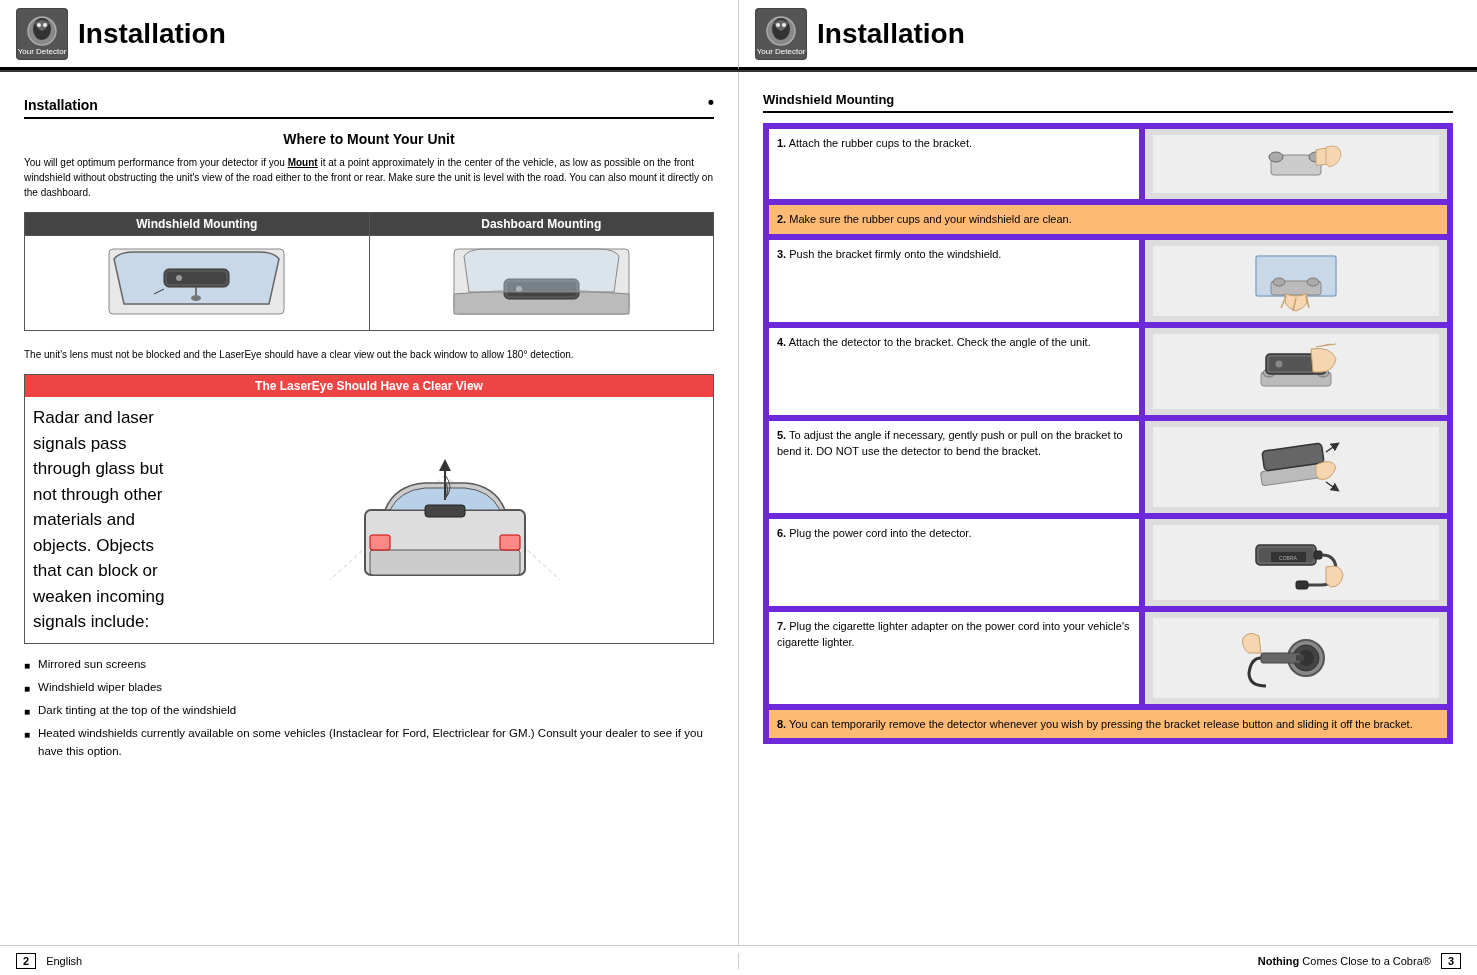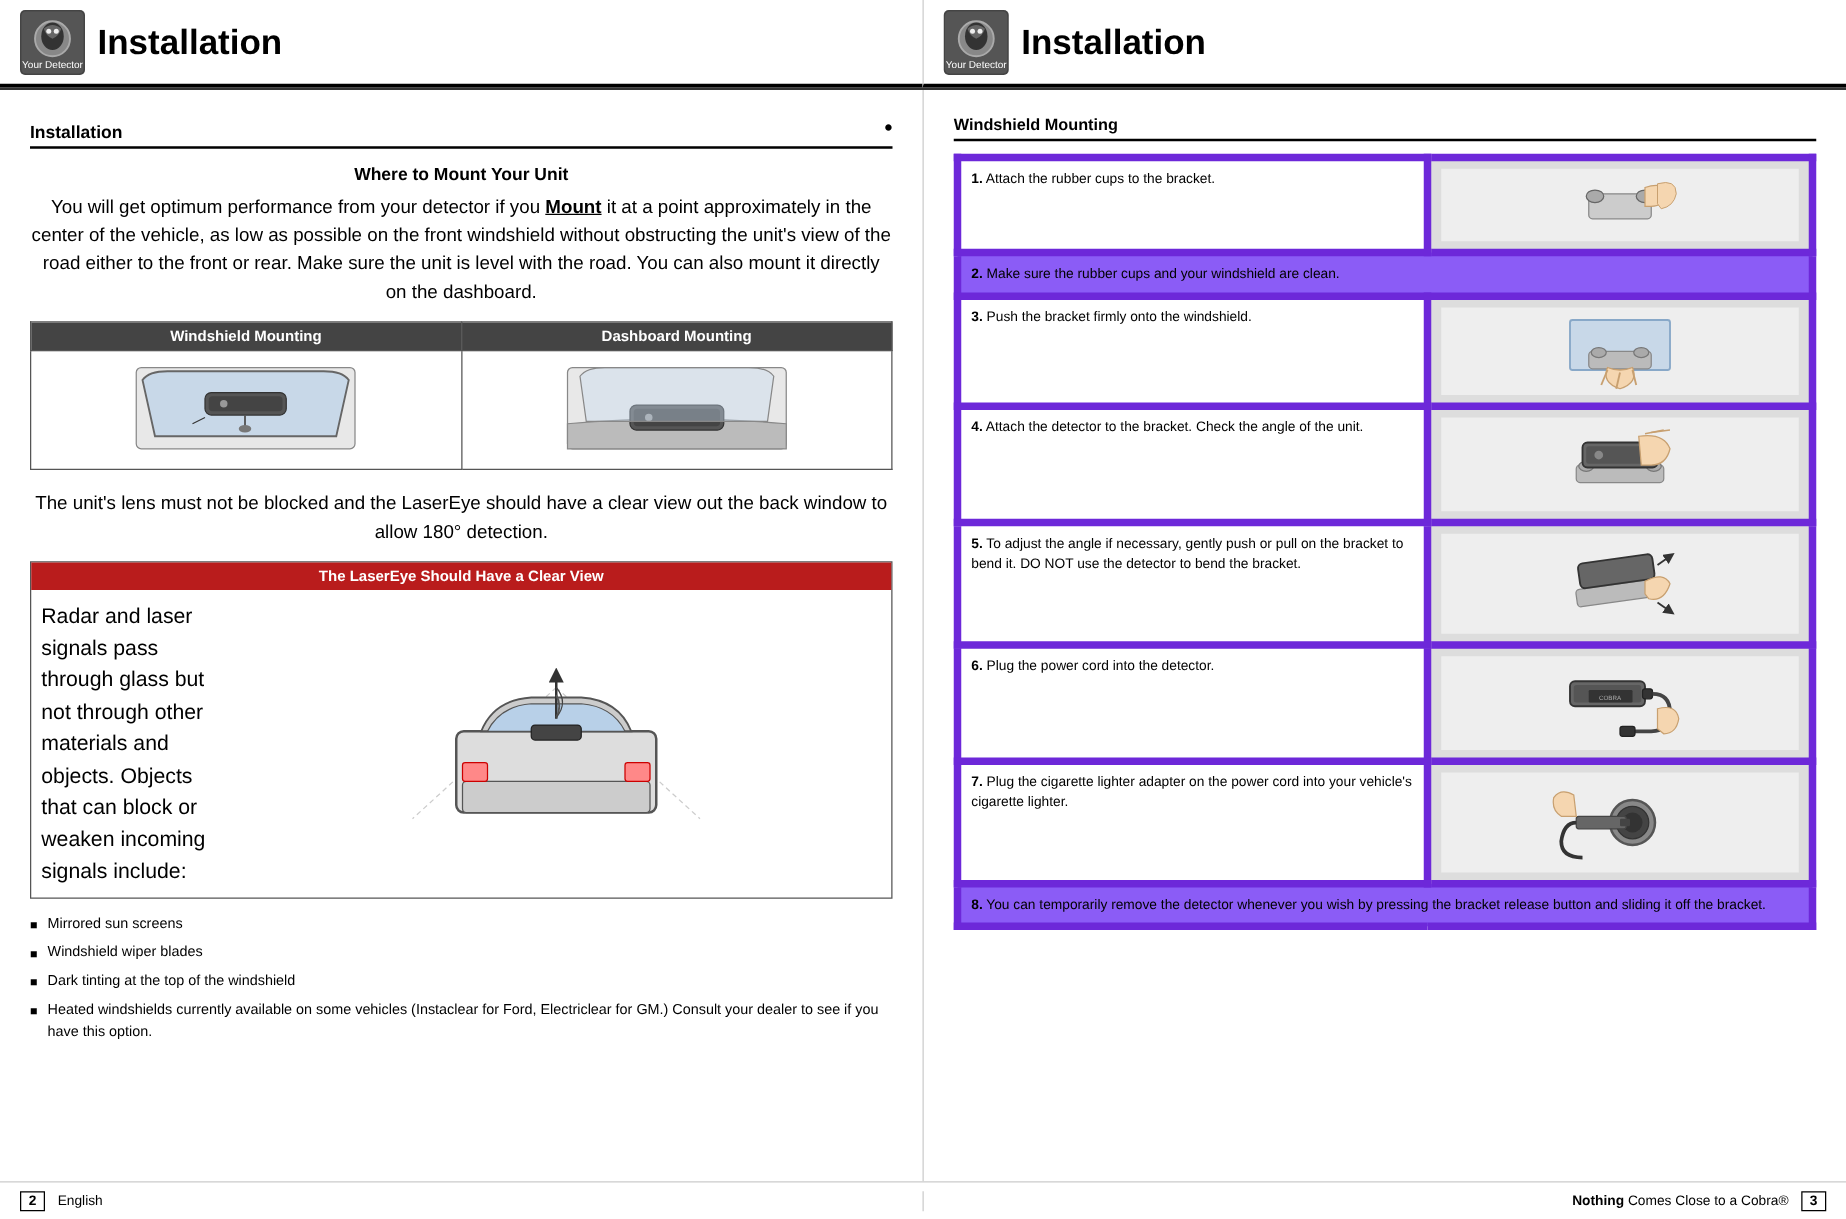--- a/index.html
+++ b/index.html
@@ -94,24 +94,23 @@
     }
 
     .subsection-title {
       font-size: 14px;
       font-weight: bold;
       margin-bottom: 8px;
       text-align: center;
     }
 
     .body-text {
-      font-size: 15px;
+      font-size: 10px;
       line-height: 1.5;
       margin-bottom: 12px;
-      text-align: center;
     }
     .body-text strong {
       font-weight: bold;
       text-decoration: underline;
     }
 
     
     .mount-table {
       width: 100%;
       border-collapse: collapse;
@@ -134,21 +133,21 @@
       vertical-align: middle;
       padding: 8px;
     }
 
     
     .lasereye-box {
       border: 1px solid #555;
       margin-bottom: 12px;
     }
     .lasereye-header {
-      background: #b91c1c;
+      background: #ef4444;
       color: #fff;
       font-weight: bold;
       font-size: 12px;
       padding: 4px 8px;
       text-align: center;
     }
     .lasereye-content {
       display: flex;
       padding: 8px;
       gap: 12px;
@@ -222,21 +221,21 @@
       min-height: 58px;
       display: flex;
       align-items: center;
       justify-content: center;
       background: #eee;
     }
     .step-num {
       font-weight: bold;
     }
     .wide-step td {
-      background: #8b5cf6;
+      background: #fdba74;
     }
 
     
     .footer {
       display: flex;
       border-top: 1px solid #ccc;
       height: 30px;
       align-items: center;
     }
     .footer-left {

